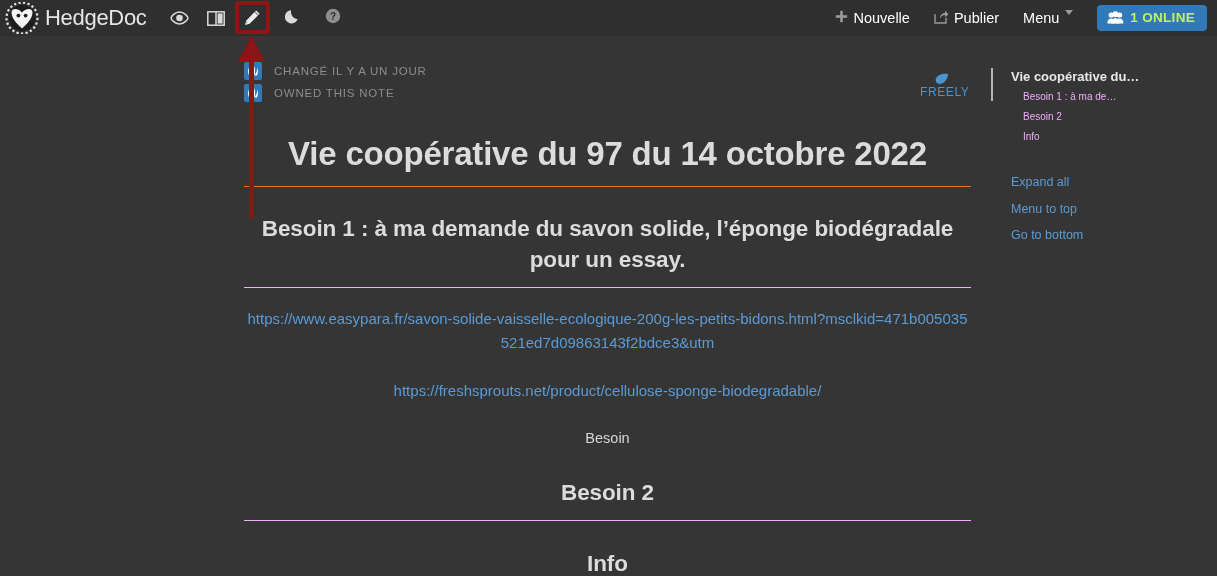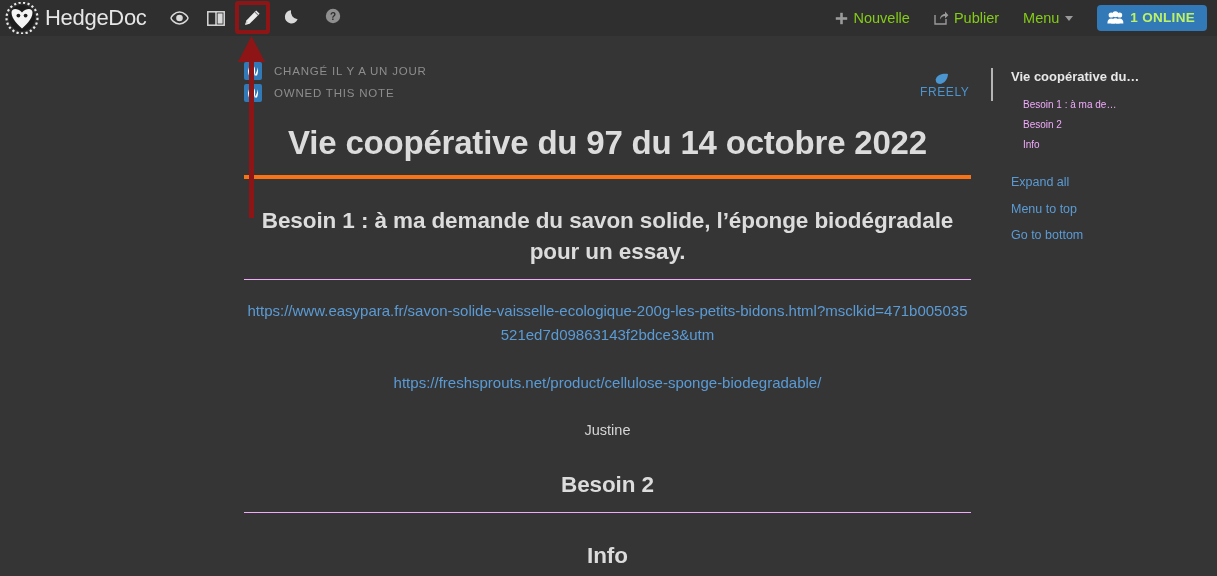--- a/index.html
+++ b/index.html
@@ -54,24 +54,24 @@
     display: flex; align-items: center; justify-content: center;
     margin-left: 6px;
     cursor: pointer;
   }
   .nav-right {
     margin-left: auto;
     display: flex; align-items: center;
     margin-right: 10px;
   }
   .nav-link {
-    color: #84cc16;
+    color: #ffffff;
     font-size: 14.5px;
     margin-right: 24px;
-    display: flex; align-items: center;
+    display: flex; align-items: flex-start;
     cursor: pointer;
     white-space: nowrap;
   }
   .nav-link .ic { margin-right: 5px; display: inline-flex; }
   .caret {
     display: inline-block;
     width: 0; height: 0;
     border-left: 4px solid transparent;
     border-right: 4px solid transparent;
     border-top: 5px solid #9a9a9a;
@@ -131,23 +131,23 @@
   .meta-text {
     color: #8d8d8d;
     font-size: 11.5px;
     letter-spacing: 0.8px;
     text-transform: uppercase;
   }
   h1.doc-title {
     color: #dcdcdc;
     font-size: 33px;
     font-weight: bold;
-    margin: 20px 0 0 0;
+    margin: 31px 0 0 0;
     padding-bottom: 13px;
-    border-bottom: 4px solid #f97316;
+    border-bottom: 1px solid #f97316;
     line-height: 1.15;
     letter-spacing: -0.2px;
   }
   h2.doc-h2 {
     color: #dcdcdc;
     font-size: 22.5px;
     font-weight: bold;
     margin: 27px 0 0 0;
     padding-bottom: 12px;
     border-bottom: 1px solid #f0abfc;
@@ -200,21 +200,21 @@
   .toc {
     position: absolute;
     left: 91px; top: 0px;
     width: 200px;
   }
   .toc-l1 {
     color: #e8e8e8;
     font-size: 13px;
     font-weight: bold;
     line-height: 1;
-    margin-bottom: 17px;
+    margin-bottom: 9px;
     white-space: nowrap;
     overflow: hidden;
     cursor: pointer;
   }
   .toc-l2 {
     color: #f0abfc;
     font-size: 10px;
     line-height: 1;
     margin: 0 0 10px 12px;
     white-space: nowrap;
@@ -374,21 +374,21 @@
   </div>
 
   <h1 class="doc-title">Vie coopérative du 97 du 14 octobre 2022</h1>
 
   <h2 class="doc-h2">Besoin 1 : à ma demande du savon solide, l’éponge biodégradale pour un essay.</h2>
 
   <a class="doc-link" href="#">https://www.easypara.fr/savon-solide-vaisselle-ecologique-200g-les-petits-bidons.html?msclkid=471b005035521ed7d09863143f2bdce3&amp;utm</a>
 
   <a class="doc-link second" href="#">https://freshsprouts.net/product/cellulose-sponge-biodegradable/</a>
 
-  <p class="doc-p">Justine</p>
+  <p class="doc-p">Besoin</p>
 
   <h2 class="doc-h2 tight">Besoin 2</h2>
 
   <h2 class="doc-h2 tight">Info</h2>
 </div>
 
 <div class="right-panel">
 
   <div class="freely">
     <span class="ic">

